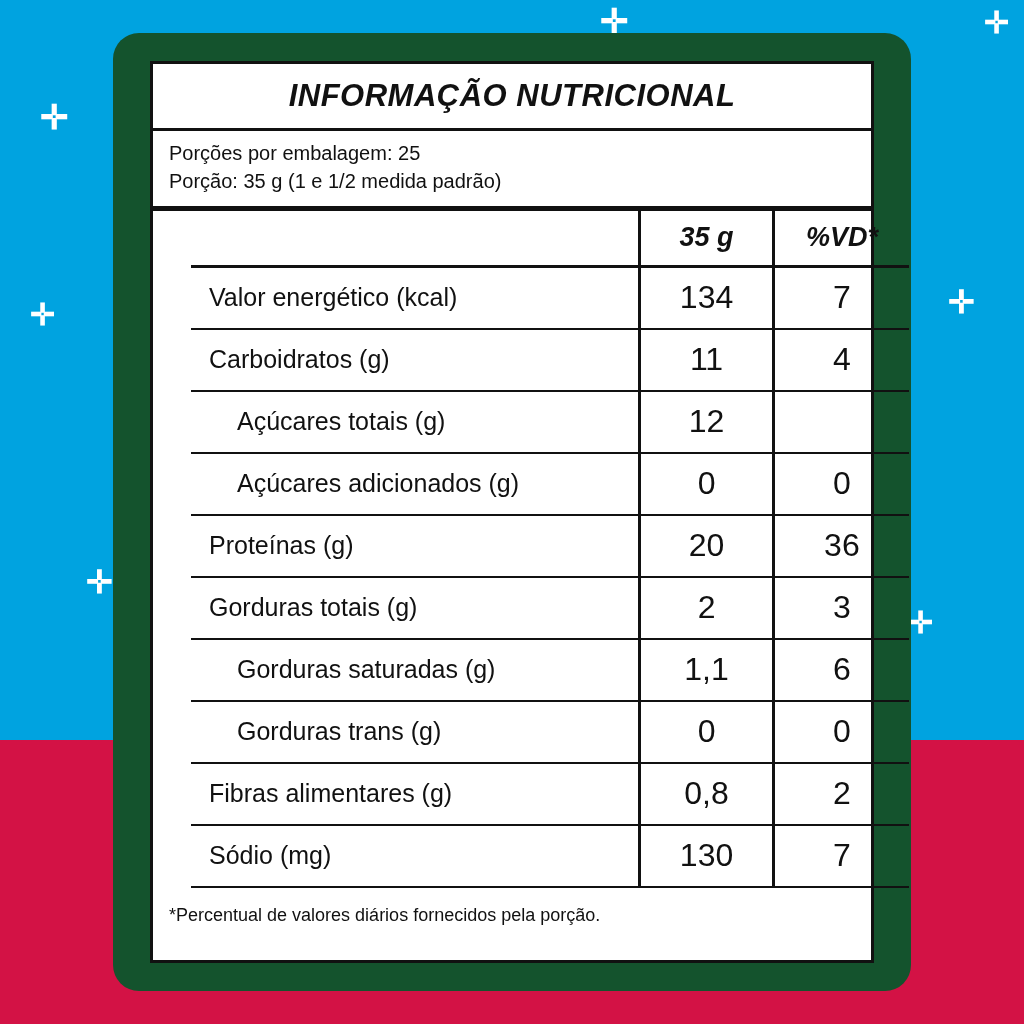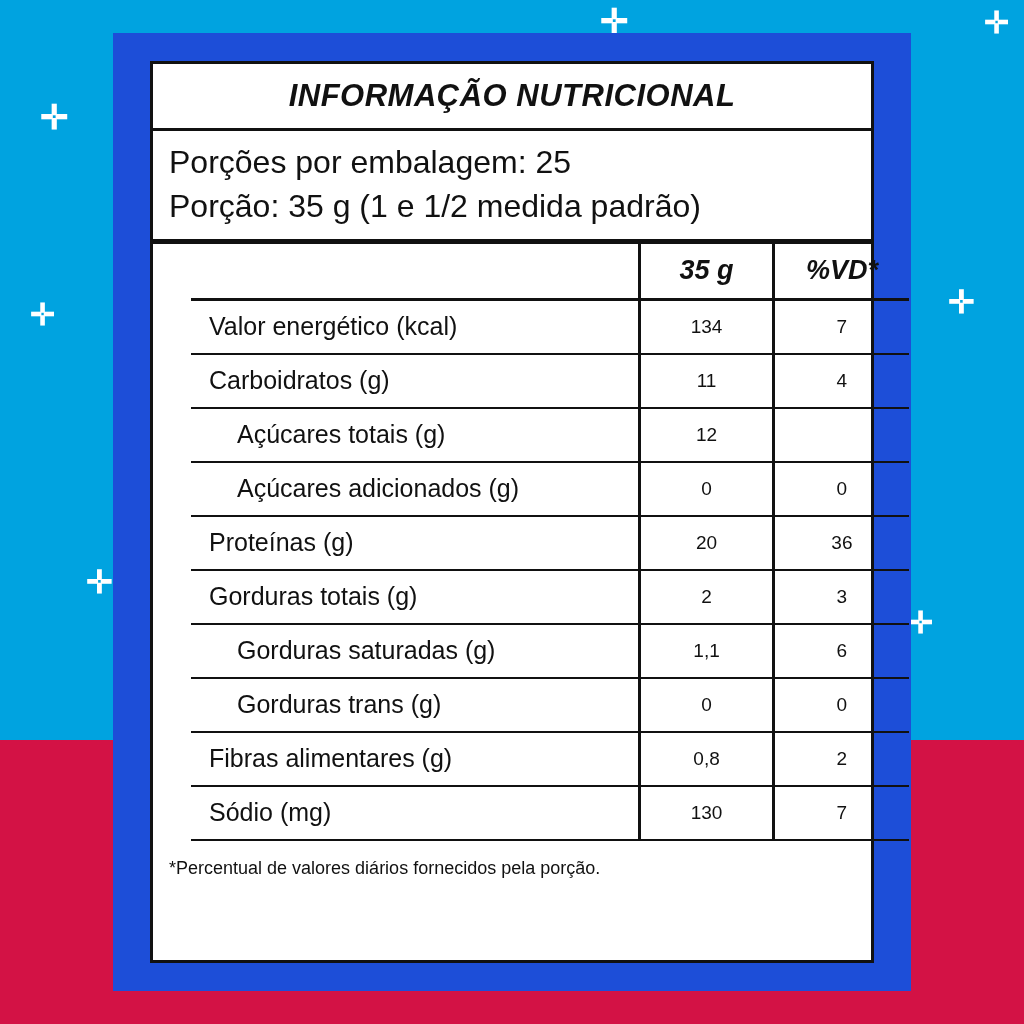--- a/index.html
+++ b/index.html
@@ -32,21 +32,22 @@
     font-weight: bold;
     line-height: 1;
     user-select: none;
   }
   #card {
     position: absolute;
     left: 113px;
     top: 33px;
     width: 798px;
     height: 958px;
-    background: #1d4ed8;
+    background: #14532d;
+    border-radius: 26px;
   }
   #label {
     position: absolute;
     left: 37px;
     top: 28px;
     width: 724px;
     height: 902px;
     border: 3px solid #111111;
     box-sizing: border-box;
     background: #ffffff;
@@ -63,21 +64,21 @@
     font-weight: 800;
     font-style: italic;
     letter-spacing: 0.5px;
     color: #111111;
   }
   .servings {
     border-bottom: 5px solid #111111;
     padding: 9px 16px 11px;
   }
   .servings div {
-    font-size: 32px;
+    font-size: 20px;
     color: #111111;
     line-height: 1.38;
   }
   table.nutri {
     width: 100%;
     border-collapse: collapse;
     table-layout: fixed;
     margin-left: 38px;
   }
   table.nutri col.c1 { width: 62.5%; }
@@ -104,21 +105,21 @@
   }
   table.nutri td.name {
     font-size: 25px;
     padding: 11px 0 12px 18px;
     text-align: left;
   }
   table.nutri td.name.indent {
     padding-left: 46px;
   }
   table.nutri td.vcell {
-    font-size: 19px;
+    font-size: 32px;
     padding: 11px 0 12px;
   }
   table.nutri tr.last td {
     border-bottom: 3px solid #111111;
   }
   .footnote {
     padding: 17px 0 0 16px;
     font-size: 18px;
     color: #111111;
   }

